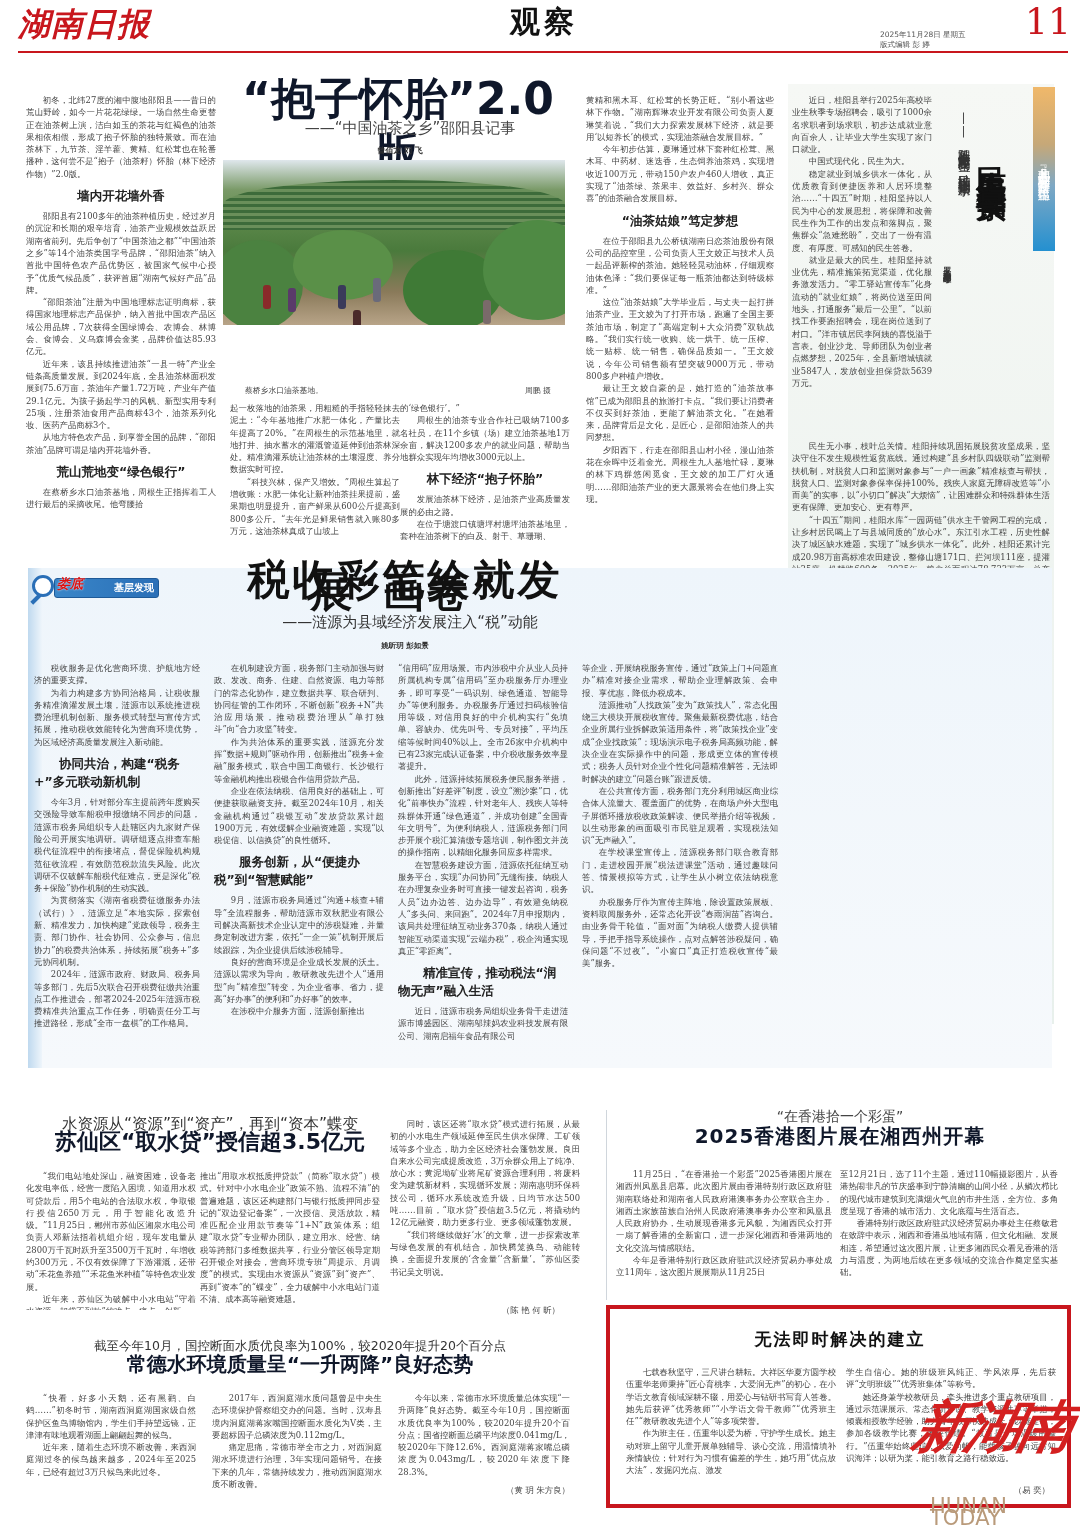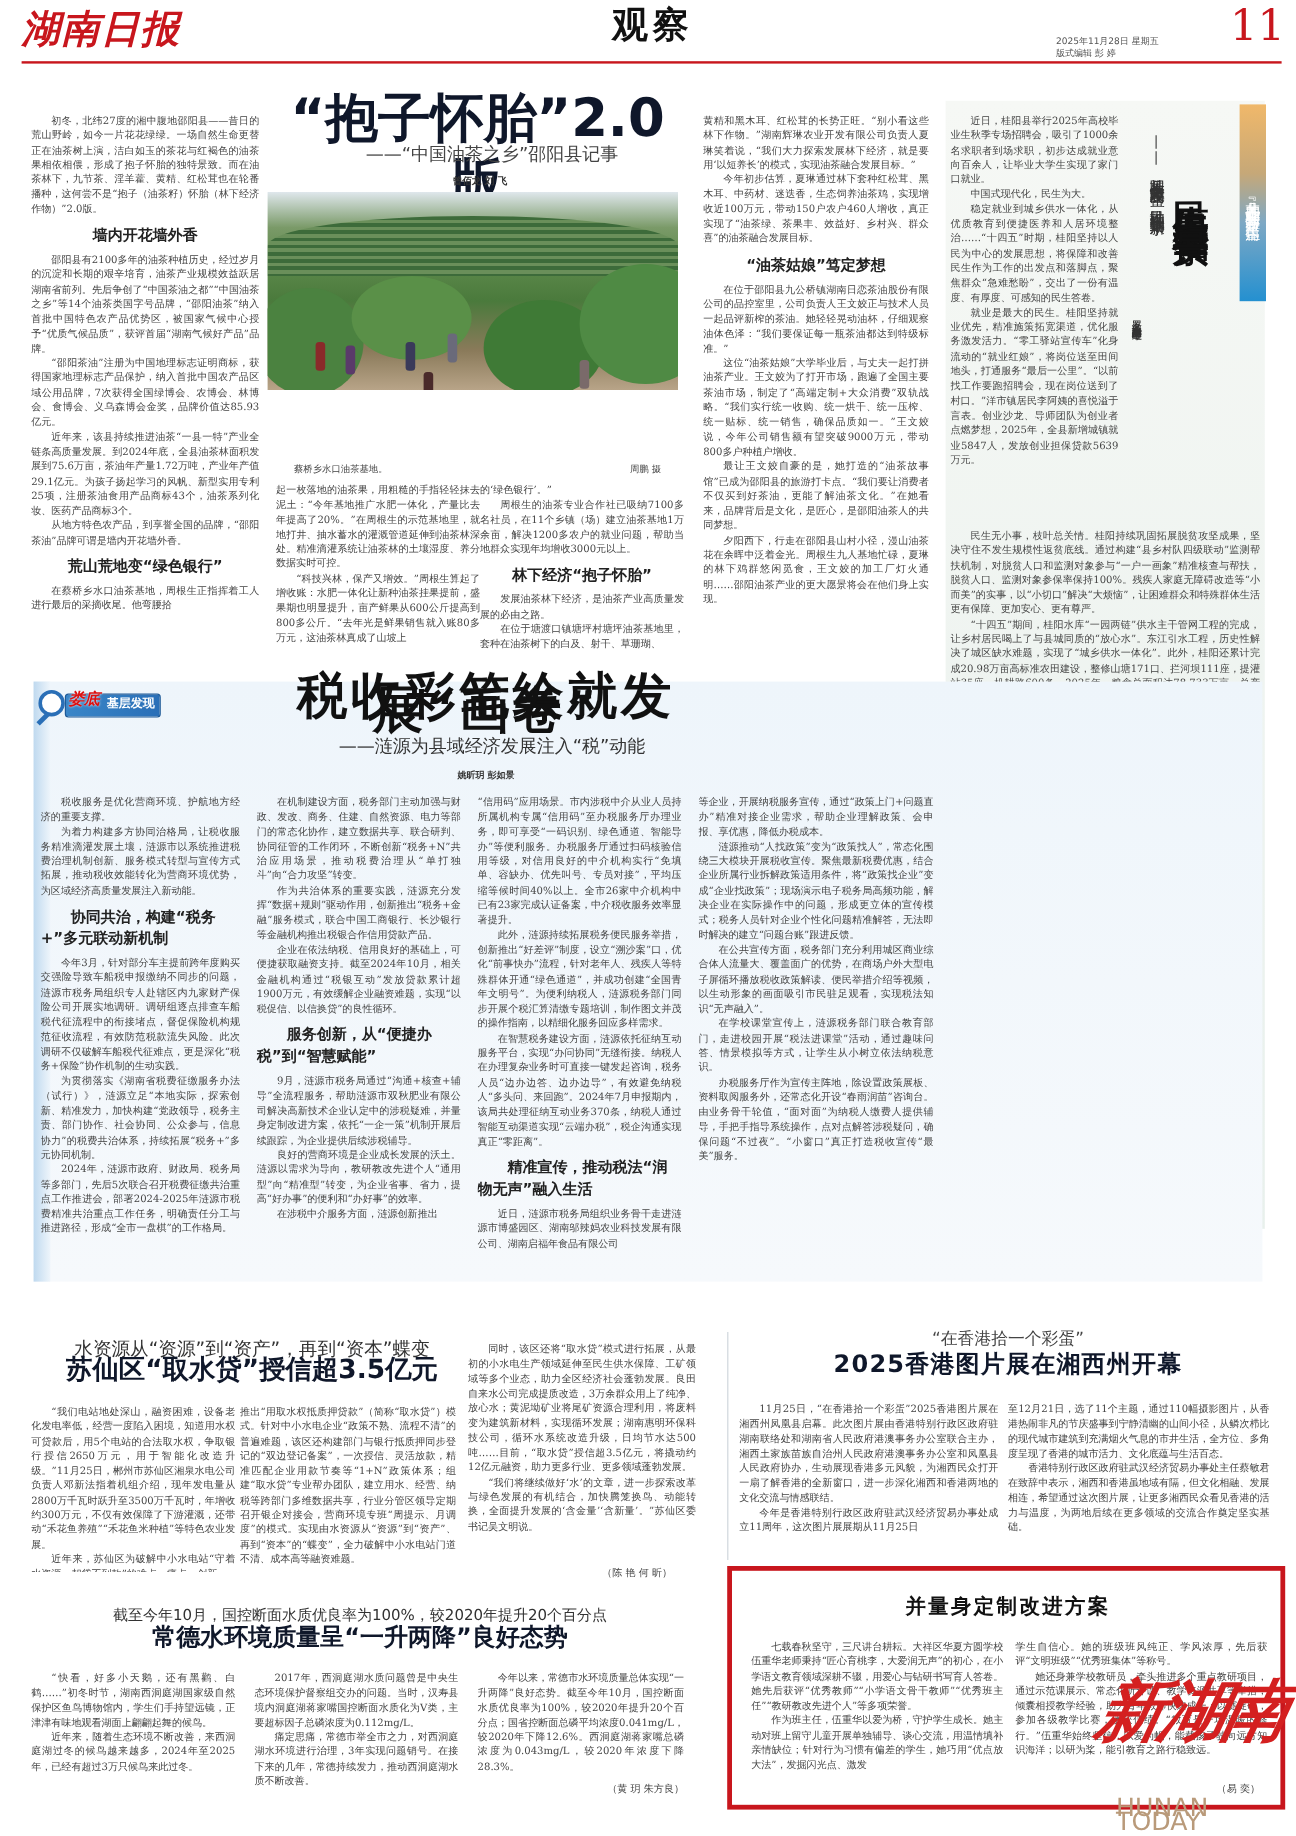--- a/index.html
+++ b/index.html
@@ -18,21 +18,21 @@
 .photo{background:linear-gradient(180deg,#dfe7ec 0%,#7a9a68 18%,#5e8a4c 35%,#4a7a3c 55%,#8a7a5a 80%,#b8a488 100%);position:absolute;overflow:hidden}
 .photo .hill{position:absolute;left:0;top:20px;width:100%;height:50px;background:repeating-linear-gradient(180deg,#3d6b3a 0 3px,#6a8f5a 3px 6px);border-radius:50% 50% 0 0}
 .photo .tree{position:absolute;border-radius:50%;background:#4b8240}
 .photo .person{position:absolute;width:8px;height:24px;background:#5a3a6a;border-radius:3px}
 .caption{font-size:7.8px;color:#444}
 .banner{left:28px;top:568px;width:1024px;height:500px;background:linear-gradient(180deg,#eef5fb 0%,#f6f9fc 100%)}
 .banner-side{left:28px;top:568px;width:14px;height:500px;background:linear-gradient(90deg,#bfd9ef,#eef5fb)}
 .badge{left:30px;top:573px;width:112px;height:36px}
 .badge .lens{position:absolute;left:2px;top:2px;width:22px;height:22px;border:3px solid #2a6fb7;border-radius:50%;background:#fff}
 .badge .handle{position:absolute;left:0;top:24px;width:12px;height:4px;background:#2a6fb7;transform:rotate(-45deg)}
-.badge .label{position:absolute;left:24px;top:5px;width:80px;height:20px;background:linear-gradient(90deg,#3a86c8,#2a6fb7);border:1px solid #1e5a98;border-radius:3px;color:#fff;font-size:10px;font-weight:bold;line-height:18px;font-family:Liberation Mono, monospace;text-align:right;padding-right:4px}
+.badge .label{position:absolute;left:24px;top:5px;width:105px;height:20px;background:linear-gradient(90deg,#3a86c8,#2a6fb7);border:1px solid #1e5a98;border-radius:3px;color:#fff;font-size:10px;font-weight:bold;line-height:18px;font-family:Liberation Serif, serif;text-align:right;padding-right:4px}
 .badge .label span.brand{color:#d11;font-style:italic;font-size:13px;position:absolute;left:2px;top:-4px;text-shadow:0 0 2px #fff}
 .rightcol{left:788px;top:84px;width:266px;height:940px;background:linear-gradient(180deg,#f6f8f5 0%,#e8f0ec 100%)}
 .vtag{left:1033px;top:87px;width:22px;height:164px;background:linear-gradient(180deg,#f0b86a 0%,#c6a878 35%,#7ea8c4 60%,#2490d0 100%);color:#fff;writing-mode:vertical-rl;font-size:12.5px;text-align:center;line-height:22px;letter-spacing:1px}
 .vtitle{left:985px;top:144px;writing-mode:vertical-rl;font-size:30px;font-weight:bold;color:#111;letter-spacing:3px;font-family:"DejaVu Serif",serif}
 .vsub{left:958px;top:112px;writing-mode:vertical-rl;font-size:12.5px;color:#333;font-family:"DejaVu Sans",sans-serif;letter-spacing:1px}
 .vbyline{left:940px;top:260px;writing-mode:vertical-rl;font-size:8px;color:#333;font-weight:bold;font-family:"DejaVu Sans",sans-serif}
 .box{left:606px;top:1305px;width:465px;height:203px;border:4px solid #c8161d}
 .watermark{left:915px;top:1420px;font-size:56px;color:#d42020;font-style:italic;font-weight:bold;font-family:"DejaVu Serif",serif;letter-spacing:-4px;transform:skewX(-12deg)}
 .watermark-en{left:930px;top:1500px;font-size:21px;color:#b99a7a;font-family:"DejaVu Sans",sans-serif;letter-spacing:0px}
 .divider-v{width:1px;background:#d0d6dc}
@@ -204,21 +204,21 @@
 <div class="abs col" style="left:212px;top:1392px;width:170px;height:100px;overflow:hidden">
   <p>2017年，西洞庭湖水质问题曾是中央生态环境保护督察组交办的问题。当时，汉寿县境内洞庭湖蒋家嘴国控断面水质化为Ⅴ类，主要超标因子总磷浓度为0.112mg/L。</p>
   <p>痛定思痛，常德市举全市之力，对西洞庭湖水环境进行治理，3年实现问题销号。在接下来的几年，常德持续发力，推动西洞庭湖水质不断改善。</p>
 </div>
 <div class="abs col" style="left:398px;top:1392px;width:172px;height:90px;overflow:hidden">
   <p>今年以来，常德市水环境质量总体实现“一升两降”良好态势。截至今年10月，国控断面水质优良率为100%，较2020年提升20个百分点；国省控断面总磷平均浓度0.041mg/L，较2020年下降12.6%。西洞庭湖蒋家嘴总磷浓度为0.043mg/L，较2020年浓度下降28.3%。</p>
 </div>
 <div class="abs author" style="left:470px;top:1484px;width:100px">（黄  玥  朱方良）</div>
 
 <div class="abs box"></div>
-<div class="abs" style="left:620px;top:1333px;width:440px;text-align:center;font-size:17px;font-weight:bold;color:#111;letter-spacing:2px">并量身定制改进方案</div>
+<div class="abs" style="left:620px;top:1333px;width:440px;text-align:center;font-size:17px;font-weight:bold;color:#111;letter-spacing:2px">无法即时解决的建立</div>
 <div class="abs col" style="left:626px;top:1366px;width:210px;height:128px;overflow:hidden">
   <p>七载春秋坚守，三尺讲台耕耘。大祥区华夏方圆学校伍重华老师秉持“匠心育桃李，大爱润无声”的初心，在小学语文教育领域深耕不辍，用爱心与钻研书写育人答卷。她先后获评“优秀教师”“小学语文骨干教师”“优秀班主任”“教研教改先进个人”等多项荣誉。</p>
   <p>作为班主任，伍重华以爱为桥，守护学生成长。她主动对班上留守儿童开展单独辅导、谈心交流，用温情填补亲情缺位；针对行为习惯有偏差的学生，她巧用“优点放大法”，发掘闪光点、激发</p>
 </div>
 <div class="abs col" style="left:846px;top:1366px;width:210px;height:115px;overflow:hidden">
   <p style="text-indent:0">学生自信心。她的班级班风纯正、学风浓厚，先后获评“文明班级”“优秀班集体”等称号。</p>
   <p>她还身兼学校教研员，牵头推进多个重点教研项目，通过示范课展示、常态化听评课、教学资源共享等举措，倾囊相授教学经验，助力青年教师快速成长；以赛促研，参加各级教学比赛，屡获佳绩。“教育是一场温暖的修行。”伍重华始终坚信，以爱为帆，能载孩子驶向远方知识海洋；以研为桨，能引教育之路行稳致远。</p>
 </div>
 <div class="abs author" style="left:990px;top:1484px;width:60px">（易  奕）</div>
 

